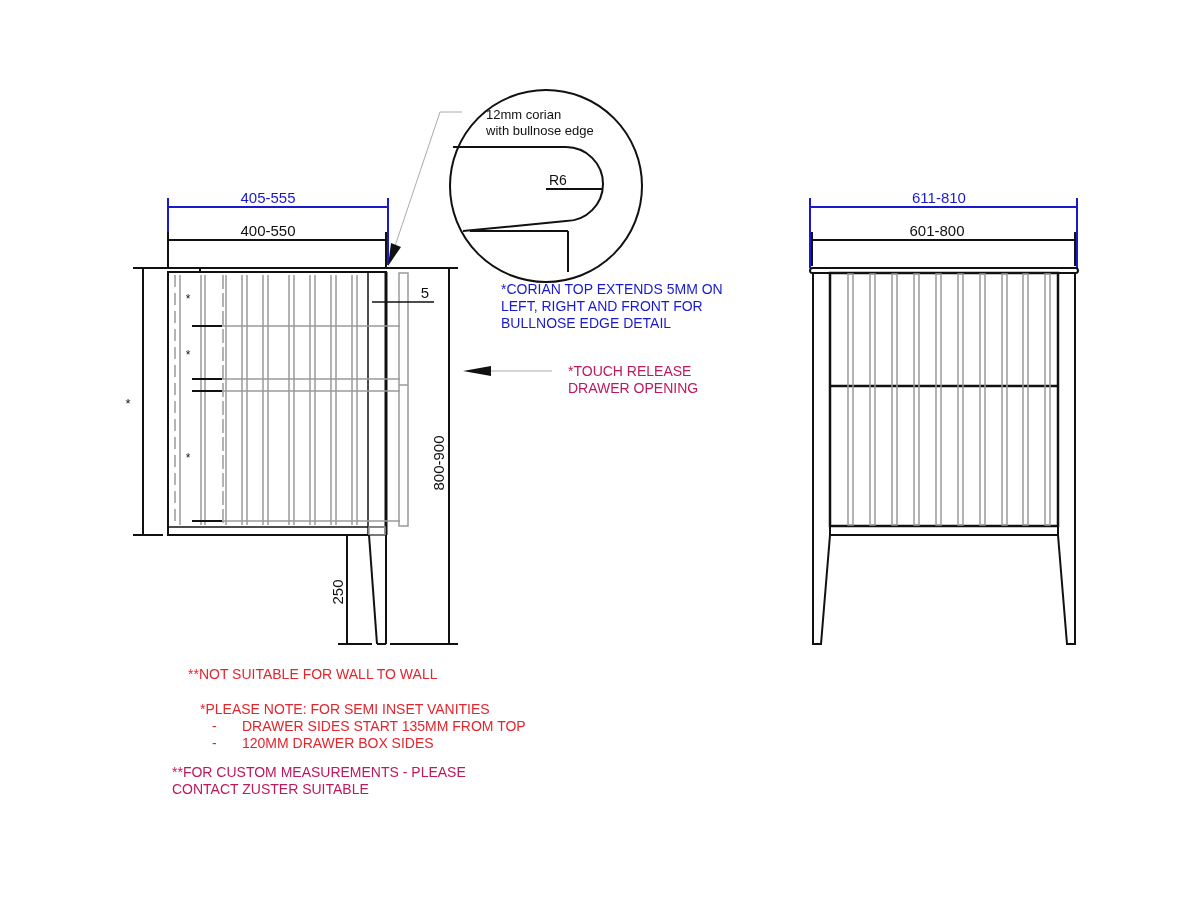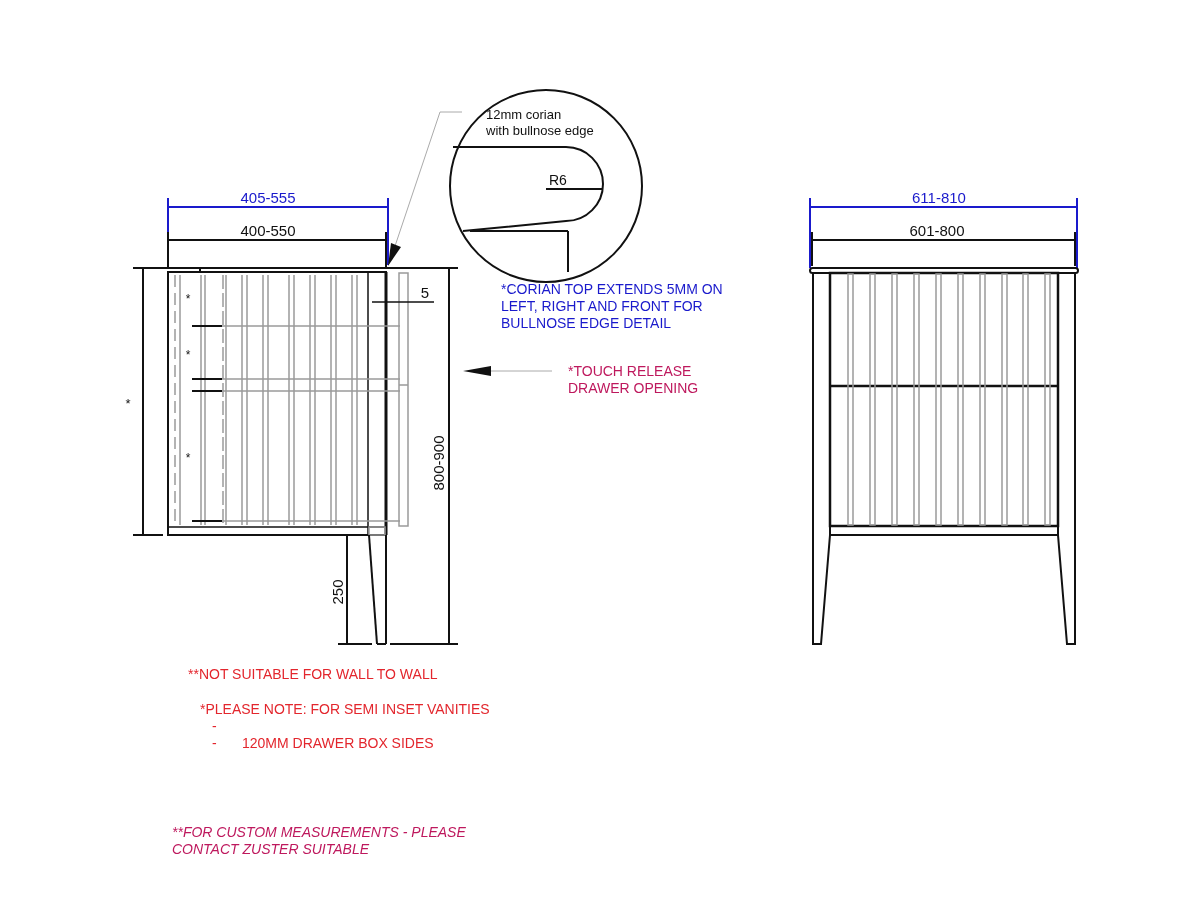--- a/index.html
+++ b/index.html
@@ -181,23 +181,24 @@
   <div>*TOUCH RELEASE</div>
   <div>DRAWER OPENING</div>
 </div>
 
 <div class="note red" style="left:188px; top:666px;">**NOT SUITABLE FOR WALL TO WALL</div>
 
 <div class="note red" style="left:172px; top:701px;margin-left:28px;">
   <div>*PLEASE NOTE: FOR SEMI INSET VANITIES</div>
   <div class="row">
     <span class="dash">-</span>
+    <span>DRAWER SIDES START 135MM FROM TOP</span>
   </div>
   <div class="row">
     <span class="dash">-</span>
     <span>120MM DRAWER BOX SIDES</span>
   </div>
 </div>
 
-<div class="note black" style="left:172px; top:824px;font-style:italic;">
+<div class="note black" style="left:172px; top:764px;">
   <div>**FOR CUSTOM MEASUREMENTS - PLEASE</div>
   <div>CONTACT ZUSTER SUITABLE</div>
 </div>
 
 </body></html>

